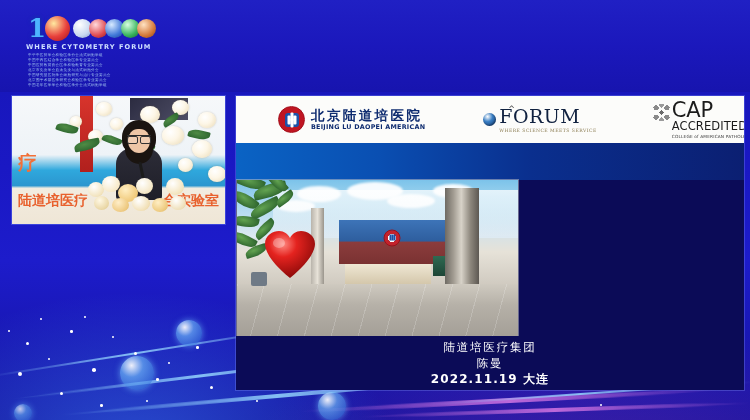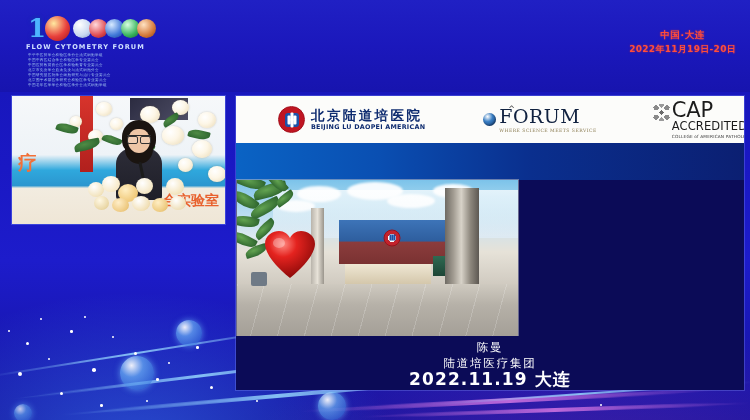--- a/index.html
+++ b/index.html
@@ -372,21 +372,21 @@
   
   #slide-footer {
     position: absolute; left: 0; top: 240px; width: 508px; height: 54px;
     background: #0b0b57;
     text-align: center;
     padding-top: 3px;
   }
   .sf-line { color: #ffffff; white-space: nowrap; }
   .sf-org { font-size: 11.5px; letter-spacing: 1.8px; line-height: 16px; font-weight: 500; }
   .sf-name { font-size: 11.5px; letter-spacing: 1.8px; line-height: 16px; font-weight: 500; }
-  .sf-date { font-size: 17px; font-weight: bold; letter-spacing: 1.1px; line-height: 17px; }
+  .sf-date { font-size: 12px; font-weight: bold; letter-spacing: 1.1px; line-height: 17px; }
 
   
   .bubble {
     position: absolute; border-radius: 50%;
     background: radial-gradient(circle at 34% 28%, rgba(255,255,255,.92) 0%, rgba(120,200,255,.6) 35%, rgba(30,90,210,.55) 100%);
     box-shadow: 0 0 6px rgba(120,200,255,.6);
   }
   .spark { position: absolute; border-radius: 50%; background: #fff; }
   .streak {
     position: absolute; height: 2px; border-radius: 50%;
@@ -441,42 +441,39 @@
     <div id="forum-logo">
       <div class="logo-row">
         <div class="lg-big">10</div>
         <div class="lg-ball b0"></div>
         <div class="lg-ball b1"></div>
         <div class="lg-ball b2"></div>
         <div class="lg-ball b3"></div>
         <div class="lg-ball b4"></div>
         <div class="lg-ball b5"></div>
       </div>
-      <div id="forum-en">FLOW CYTOMETRY FORUM</div>
+      <div id="forum-en">WHERE CYTOMETRY FORUM</div>
       <div class="forum-cn" style="top:45px;">中华中医药学会检验医学分会流式细胞学组</div>
       <div class="forum-cn" style="top:50px;">中国中西医结合学会检验医学专业委员会</div>
       <div class="forum-cn" style="top:55px;">中国医药教育协会医学检验教育专业委员会</div>
       <div class="forum-cn" style="top:60px;">北京市免疫学会血液免疫与流式细胞分会</div>
       <div class="forum-cn" style="top:65px;">中国研究型医院学会细胞研究与治疗专业委员会</div>
       <div class="forum-cn" style="top:70px;">北京围手术期医学研究会检验医学专业委员会</div>
       <div class="forum-cn" style="top:75px;">中国老年医学学会检验医学分会流式细胞学组</div>
     </div>
 
 
-    <div id="meta">
-      <div class="meta-line">中国·大连</div>
-      <div class="meta-line l2">2022年11月19日-20日</div>
-    </div>
   </div>
 
   <div id="video-panel">
     <div class="vp-bg"></div>
     <div class="vp-banner-red"></div>
     <div class="vp-screen"></div>
     <div class="vp-bigtext">疗</div>
+    <div class="vp-subtext left">陆道培医疗</div>
     <div class="vp-subtext right">合实验室</div>
 
     <div>
       <div class="flower" style="left:84px;top:6px;width:16px;height:14px;"></div>
       <div class="flower" style="left:128px;top:10px;width:20px;height:17px;"></div>
       <div class="flower" style="left:160px;top:4px;width:17px;height:15px;"></div>
       <div class="flower" style="left:186px;top:16px;width:18px;height:16px;"></div>
       <div class="flower" style="left:150px;top:30px;width:22px;height:19px;"></div>
       <div class="flower" style="left:180px;top:44px;width:20px;height:18px;"></div>
       <div class="flower" style="left:196px;top:70px;width:18px;height:16px;"></div>
@@ -592,19 +589,19 @@
             <stop offset="100%" stop-color="#8e0a09"></stop>
           </radialGradient>
         </defs>
         <path d="M26 48 C 6 32, 1 20, 1 14 C 1 5, 9 1, 15 1 C 20 1, 24 4, 26 8 C 28 4, 32 1, 37 1 C 43 1, 51 5, 51 14 C 51 20, 46 32, 26 48 Z" fill="url(#hg)"></path>
         <ellipse cx="15" cy="13" rx="6" ry="5" fill="rgba(255,255,255,.30)"></ellipse>
       </svg>
     </div>
 
 
     <div id="slide-footer">
+      <div class="sf-line sf-org">陆道培医疗集团</div>
       <div class="sf-line sf-name">陈曼</div>
-      <div class="sf-line sf-org">陆道培医疗集团</div>
       <div class="sf-line sf-date">2022.11.19  大连</div>
     </div>
   </div>
 
 </div>
 
 </body></html>

